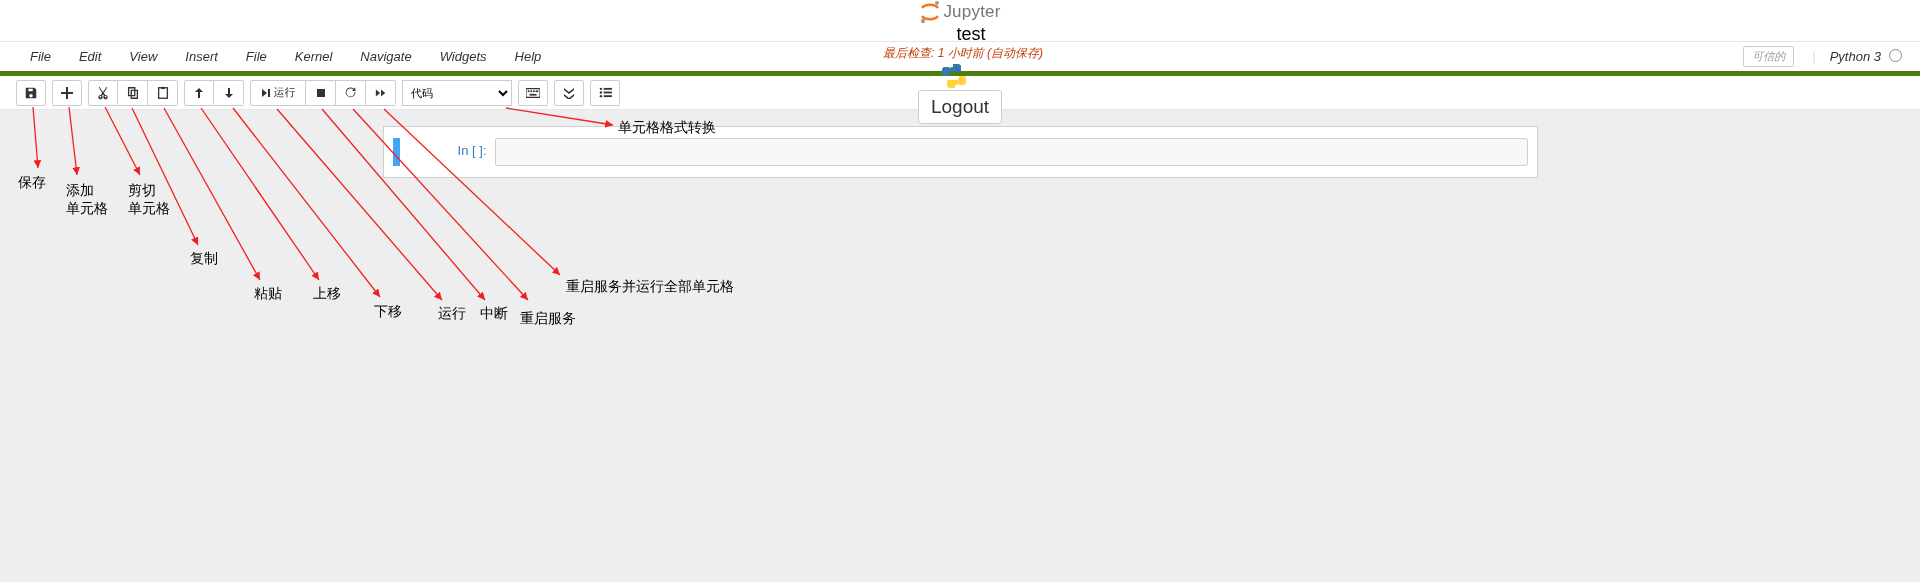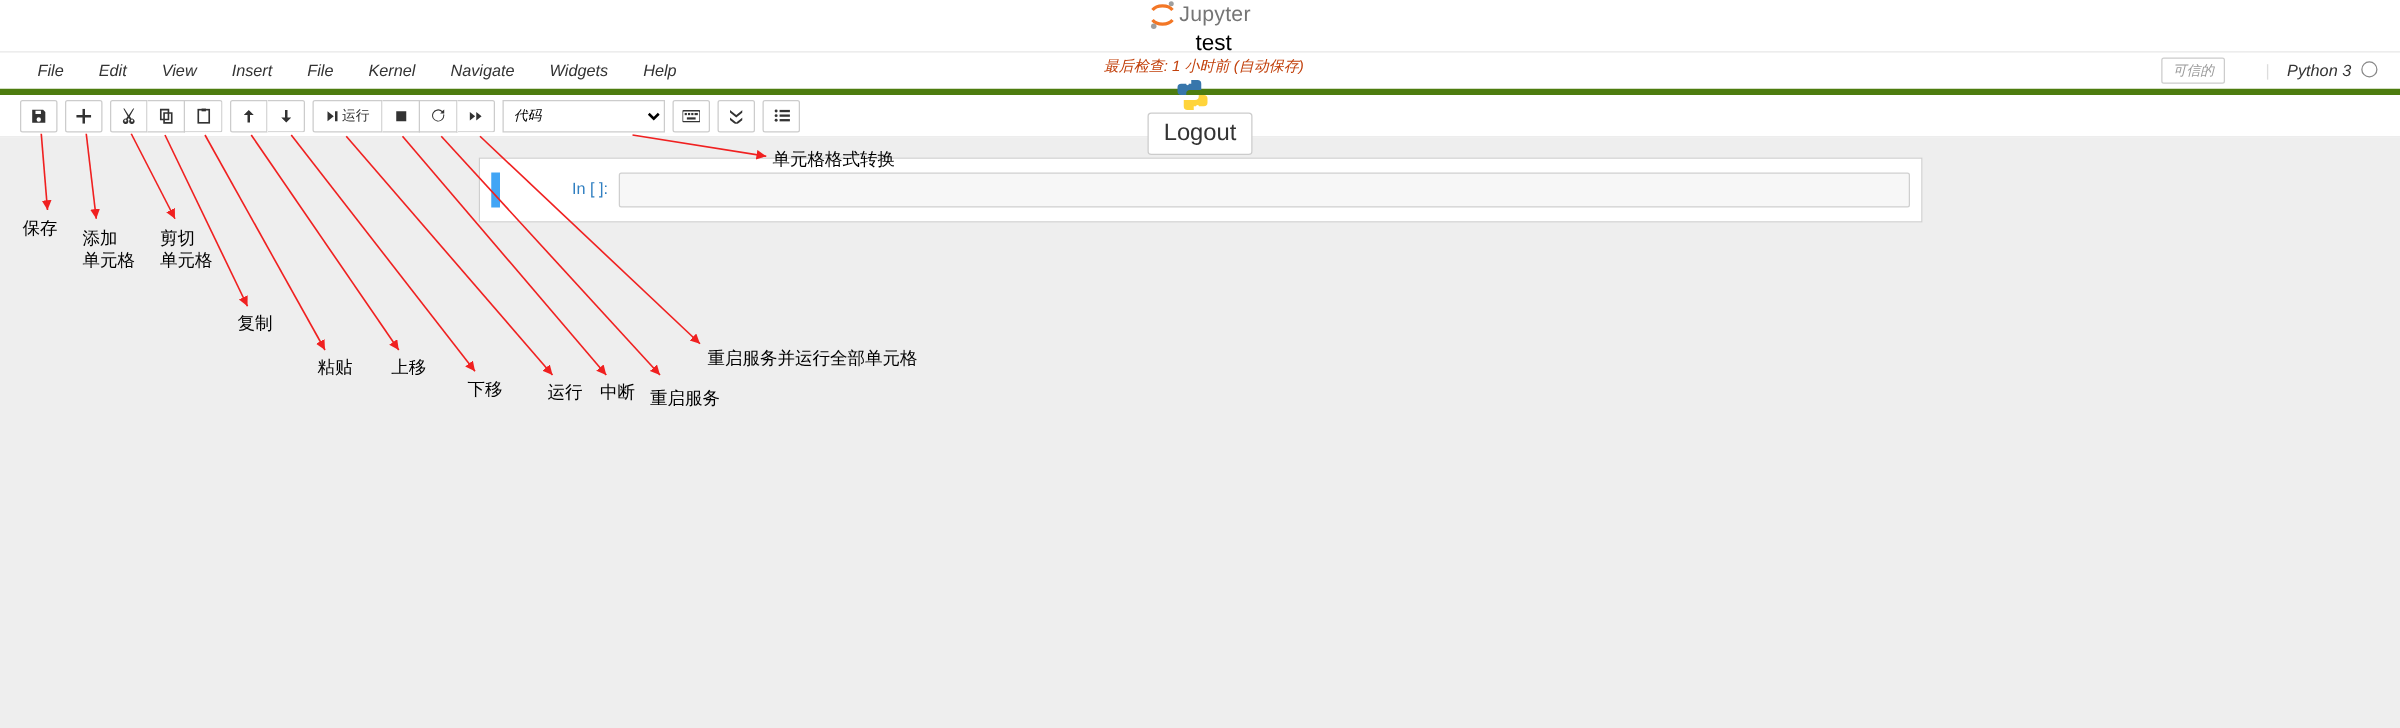--- a/index.html
+++ b/index.html
@@ -13,34 +13,34 @@
   .title { font-size: 18px; color: #000; margin-left: 22px; }
   .last-checkpoint { font-size: 12px; color: #c2410c; margin-left: 6px; font-style: italic; }
   .header-spacer { flex: 1; }
   .python-logo { margin-right: 12px; }
   .logout-btn { border: 1px solid #ccc; border-radius: 3px; background: #fff; padding: 5px 12px; font-size: 19px; color: #333; cursor: pointer; }
 
   
   .menu-bar { display: flex; align-items: center; height: 34px; padding: 0 16px; border-bottom: 5px solid #4d7c0f; font-style: italic; }
   .menu-item { padding: 6px 14px; font-size: 13px; color: #333; cursor: pointer; }
   .menu-spacer { flex: 1; }
-  .trusted { border: 1px solid #ccc; border-radius: 2px; padding: 2px 8px; font-size: 11px; color: #999; margin-right: 32px; }
+  .trusted { border: 1px solid #ccc; border-radius: 2px; padding: 2px 8px; font-size: 11px; color: #999; margin-right: 18px; }
   .kernel-indicator { display: flex; align-items: flex-start; font-size: 13px; color: #333; margin-right: 2px; }
   .kernel-circle { width: 13px; height: 13px; border: 1.5px solid #888; border-radius: 50%; margin-left: 8px; }
 
   
   .toolbar { display: flex; align-items: center; height: 34px; padding: 3px 16px; border-bottom: 1px solid #e7e7e7; gap: 6px; }
   .btn-group { display: flex; }
   .tool-btn { border: 1px solid #ccc; background: #fff; width: 30px; height: 26px; display: flex; align-items: center; justify-content: center; cursor: pointer; font-size: 12px; color: #333; }
   .btn-group .tool-btn + .tool-btn { border-left: none; }
   .btn-group .tool-btn:first-child { border-top-left-radius: 2px; border-bottom-left-radius: 2px; }
   .btn-group .tool-btn:last-child { border-top-right-radius: 2px; border-bottom-right-radius: 2px; }
   .tool-btn.run { width: 56px; gap: 3px; }
   .tool-btn.run span { font-size: 11px; }
-  .cell-type-select { border: 1px solid #ccc; height: 26px; width: 130px; font-size: 11px; padding: 0 4px; background: #fff; cursor: pointer; font-style: italic; }
+  .cell-type-select { border: 1px solid #ccc; height: 26px; width: 110px; font-size: 11px; padding: 0 4px; background: #fff; cursor: pointer; }
 
   
   .nb-container { background: #eee; padding: 16px 0 30px 0; }
   .cell-wrap { margin: 0 auto; width: 1155px; background: #fff; border: 1px solid #cfcfcf; padding: 8px; position: relative; }
   .cell { display: flex; border: 1px solid transparent; padding: 2px 0; }
   .cell .edge { width: 7px; background: #42A5F5; }
   .prompt { width: 95px; text-align: right; padding: 5px 8px 0 0; font-family: Liberation Sans, sans-serif; font-size: 13px; color: #307FC1; }
   .input-area { flex: 1; border: 1px solid #cfcfcf; background: #f7f7f7; min-height: 28px; border-radius: 2px; }
 
   

